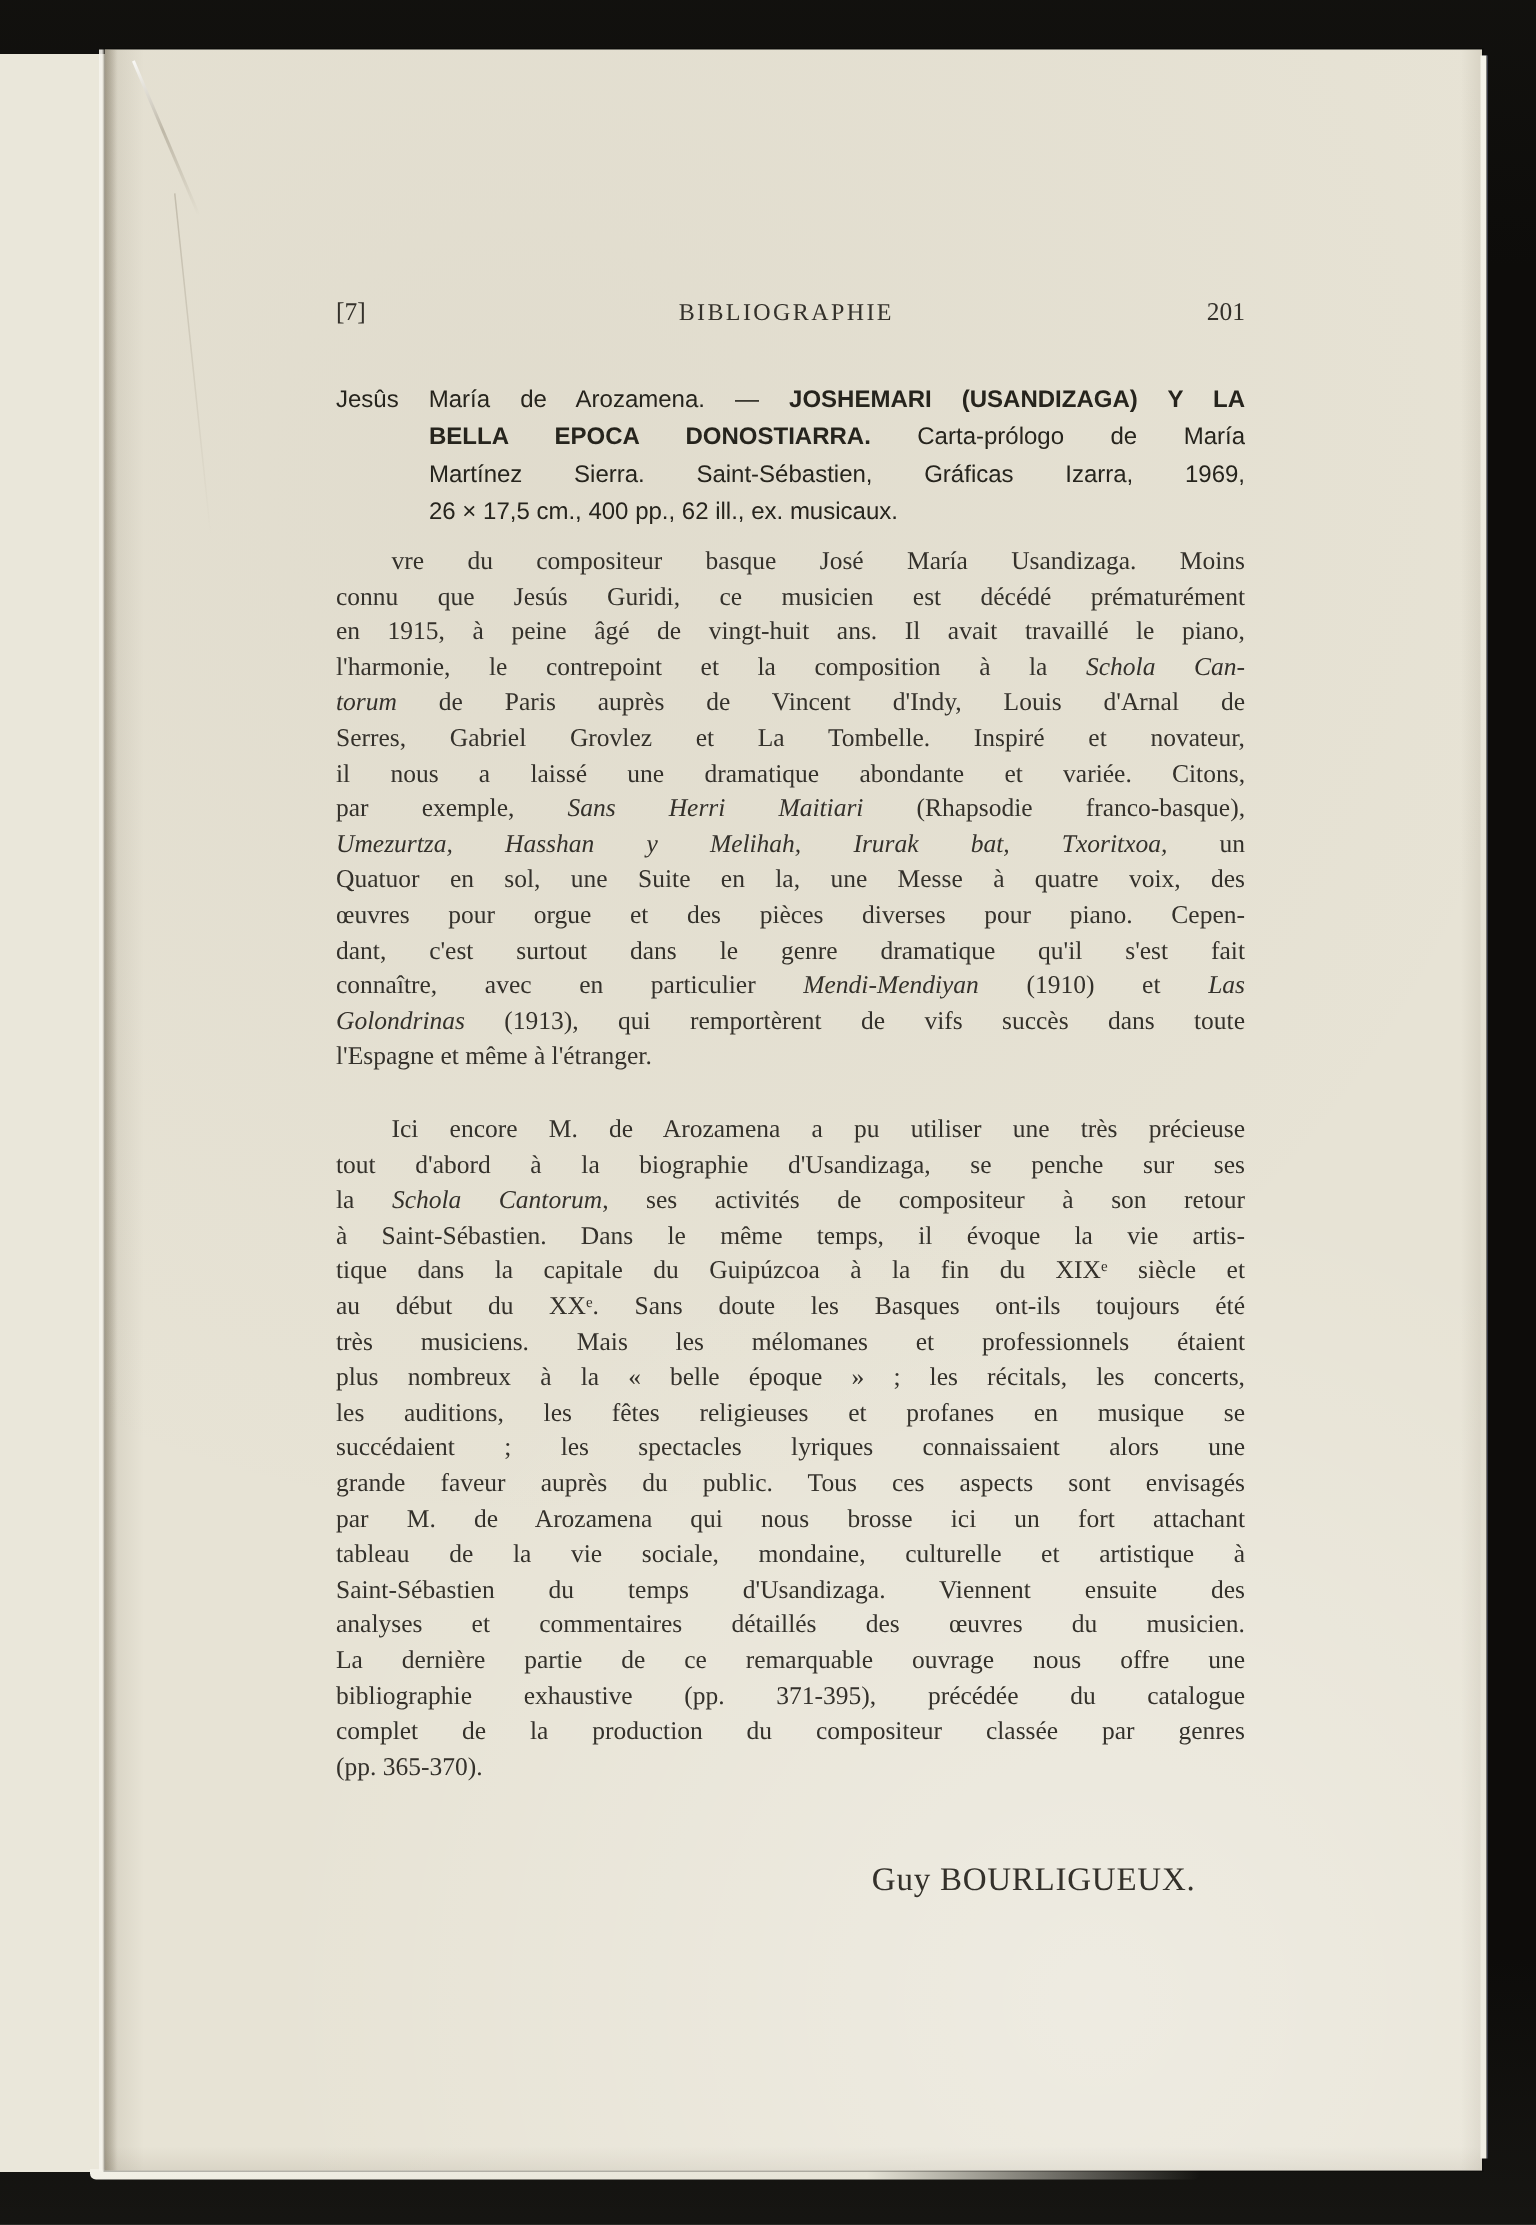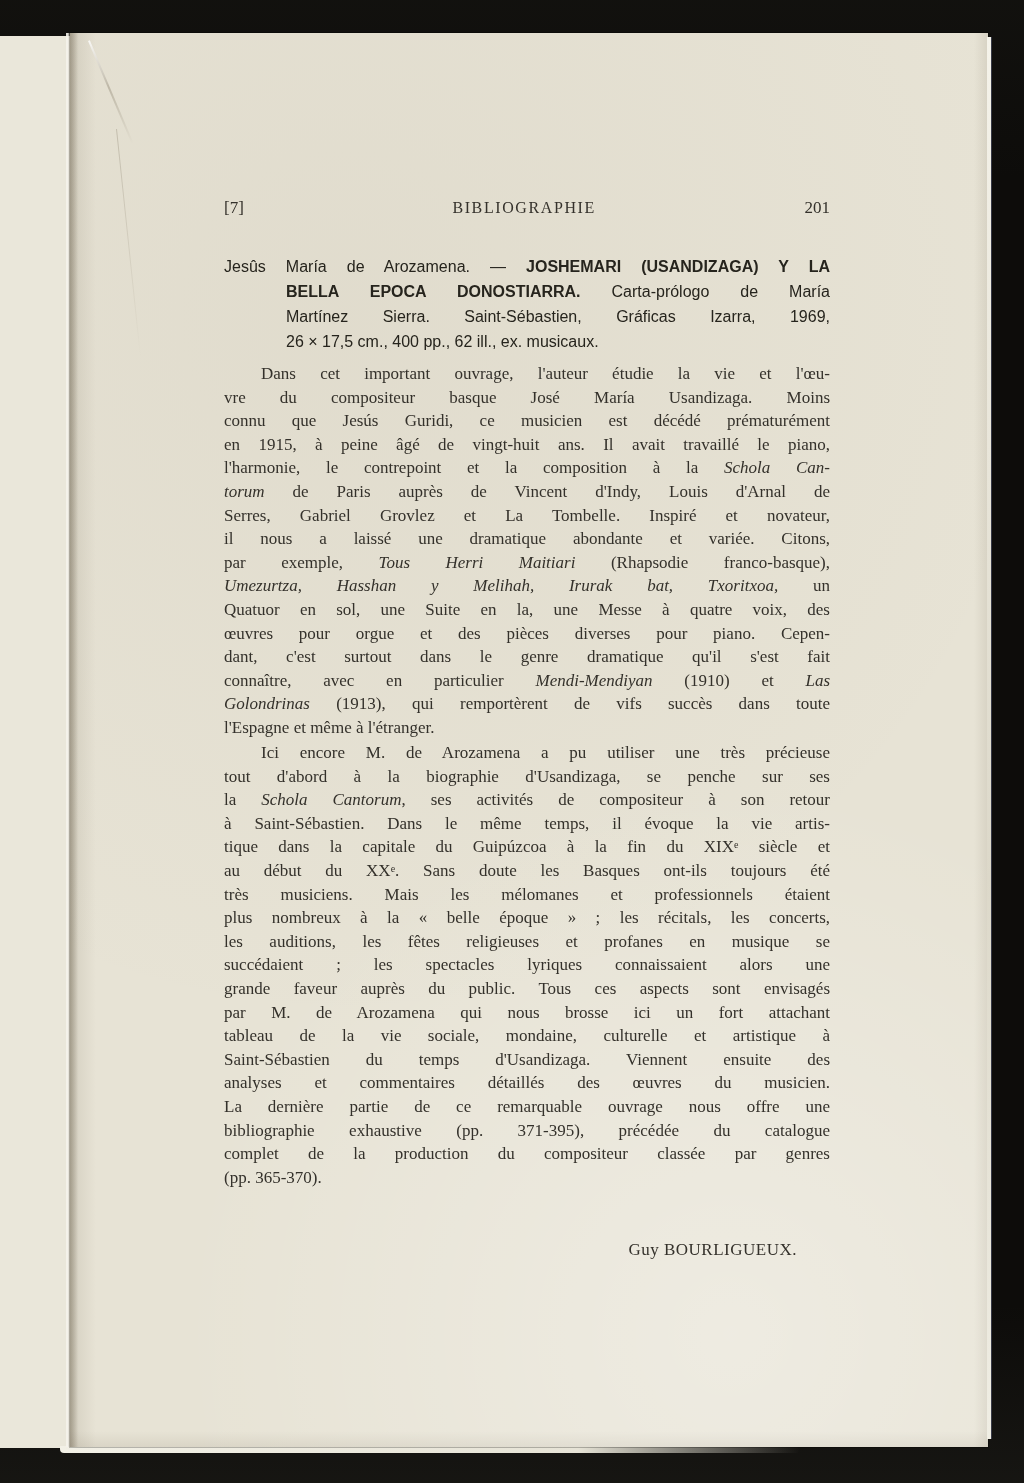--- a/index.html
+++ b/index.html
@@ -86,21 +86,21 @@
     text-align:justify;
   }
   .tline.just{text-align-last:justify;}
   .tline.just::after{content:"";display:inline-block;width:100%;height:0;line-height:0;font-size:0;vertical-align:top;}
   .tline.last{text-align:left;}
   .tline b{font-weight:bold;}
   .tline i{font-style:italic;}
   .tline sup{font-size:10px;line-height:0;vertical-align:.45em;}
   .signature{
     position:absolute;top:1240px;right:33px;
-    font-size:17px;letter-spacing:.5px;
+    font-size:22px;letter-spacing:.5px;
   }
 </style>
 </head>
 <body>
 
 <div class="stage" style="--bg: #0d0c0a; --paper: #e7e3d5; --paper-under: #eae7da; --ink: #34312b; --ink-bold: #26241d;">
   <div class="page-under"></div>
   <div class="page-under-bottom"></div>
 
   <div class="page">
@@ -118,29 +118,28 @@
     </div>
 
     <div class="entry">
         <div class="tline just">Jesûs María de Arozamena. — <b>JOSHEMARI (USANDIZAGA) Y LA</b></div>
         <div class="tline just"><b>BELLA EPOCA DONOSTIARRA.</b> Carta-prólogo de María</div>
         <div class="tline just">Martínez Sierra. Saint-Sébastien, Gráficas Izarra, 1969,</div>
         <div class="tline last">26 × 17,5 cm., 400 pp., 62 ill., ex. musicaux.</div>
       </div>
 
     <div class="para para-1">
-        <div class="tline just">Dans cet important ouvrage, l'auteur étudie la vie et l'œu-</div>
         <div class="tline just">vre du compositeur basque José María Usandizaga. Moins</div>
         <div class="tline just">connu que Jesús Guridi, ce musicien est décédé prématurément</div>
         <div class="tline just">en 1915, à peine âgé de vingt-huit ans. Il avait travaillé le piano,</div>
         <div class="tline just">l'harmonie, le contrepoint et la composition à la <i>Schola Can-</i></div>
         <div class="tline just"><i>torum</i> de Paris auprès de Vincent d'Indy, Louis d'Arnal de</div>
         <div class="tline just">Serres, Gabriel Grovlez et La Tombelle. Inspiré et novateur,</div>
         <div class="tline just">il nous a laissé une dramatique abondante et variée. Citons,</div>
-        <div class="tline just">par exemple, <i>Tous Herri Maitiari</i> (Rhapsodie franco-basque),</div>
+        <div class="tline just">par exemple, <i>Sans Herri Maitiari</i> (Rhapsodie franco-basque),</div>
         <div class="tline just"><i>Umezurtza, Hasshan y Melihah, Irurak bat, Txoritxoa,</i> un</div>
         <div class="tline just">Quatuor en sol, une Suite en la, une Messe à quatre voix, des</div>
         <div class="tline just">œuvres pour orgue et des pièces diverses pour piano. Cepen-</div>
         <div class="tline just">dant, c'est surtout dans le genre dramatique qu'il s'est fait</div>
         <div class="tline just">connaître, avec en particulier <i>Mendi-Mendiyan</i> (1910) et <i>Las</i></div>
         <div class="tline just"><i>Golondrinas</i> (1913), qui remportèrent de vifs succès dans toute</div>
         <div class="tline last">l'Espagne et même à l'étranger.</div>
       </div>
     <div class="para para-2">
         <div class="tline just">Ici encore M. de Arozamena a pu utiliser une très précieuse</div>

